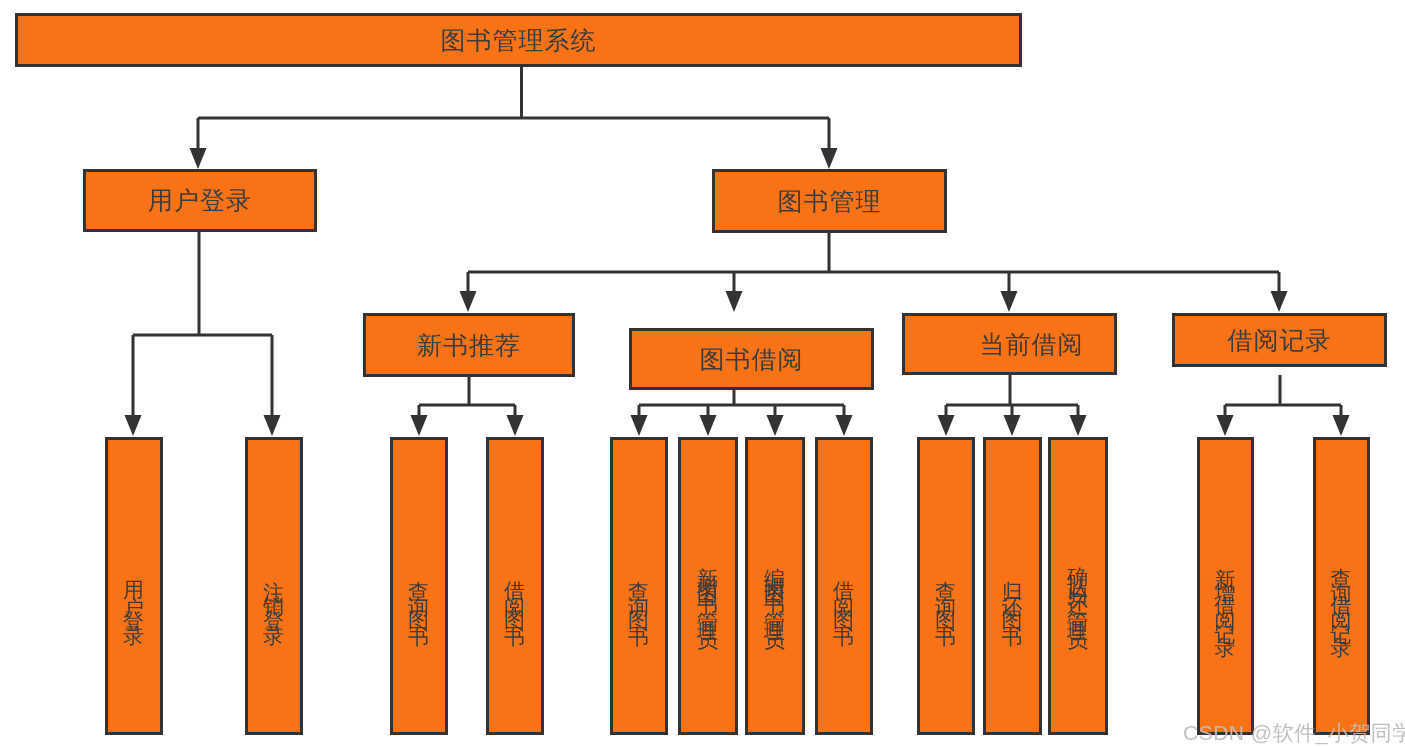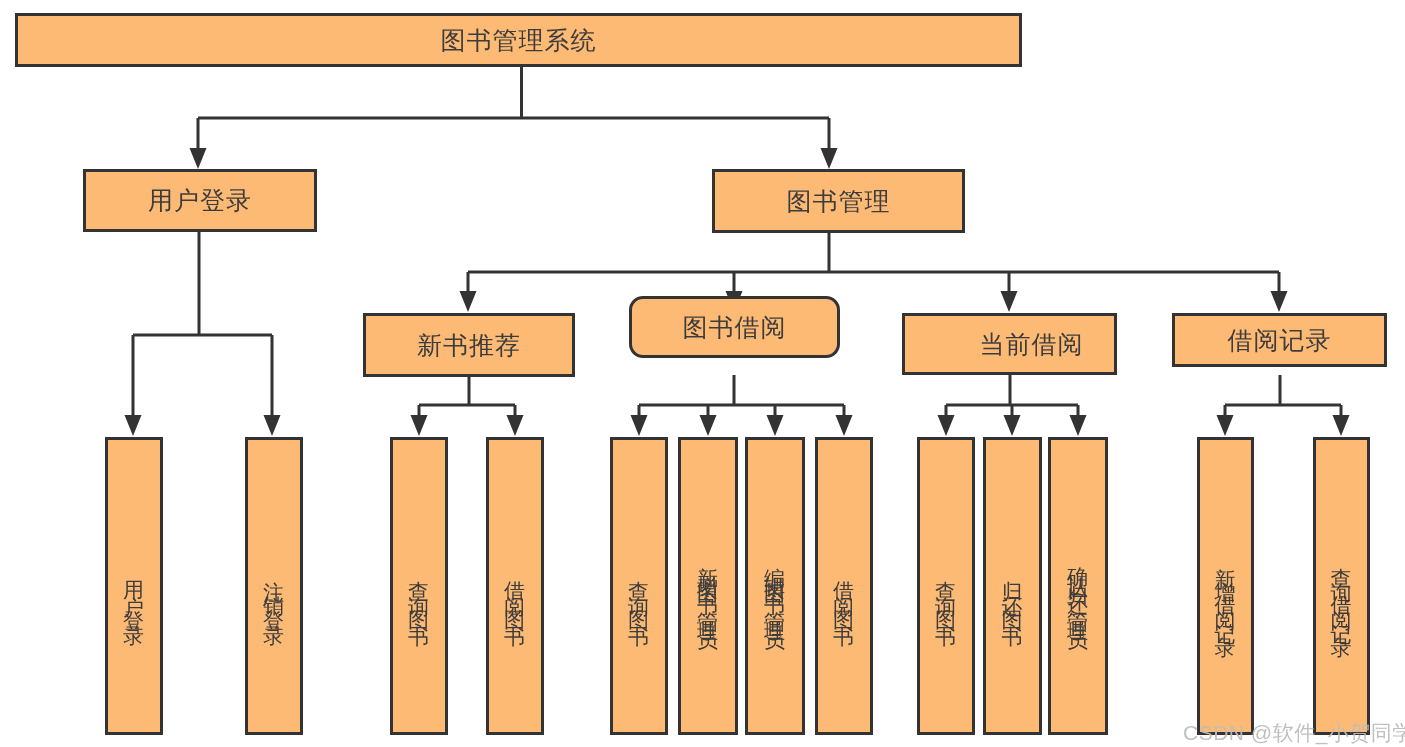--- a/index.html
+++ b/index.html
@@ -8,21 +8,21 @@
     width: 1405px; height: 747px;
     background: #ffffff;
     font-family: "Liberation Sans", sans-serif;
     position: relative; overflow: hidden;
   }
   #stage { position: absolute; left: 0; top: 0; width: 1405px; height: 747px; }
   .connectors { position: absolute; left: 0; top: 0; }
 
   .node {
     position: absolute;
-    background: #fdba74;
+    background: #f97316;
     border: 3px solid #333333;
     color: #3c3c3c;
     display: flex; align-items: center; justify-content: center;
     text-align: center;
   }
   
   .nh { font-size: 25px; letter-spacing: 1px; }
   
   .nv {
     writing-mode: vertical-rl;
@@ -30,23 +30,23 @@
     font-size: 21px;
     line-height: 1;
   }
   .v4 { letter-spacing: 15px; padding-top: 15px; }
   .v6 { letter-spacing: 14px; padding-top: 14px; }
   .v9 { letter-spacing: 9px;  padding-top: 9px;  }
 
   
   .n-root       { left: 15px;   top: 13px;  width: 1007px; height: 54px; }
   .n-user-login { left: 83px;   top: 169px; width: 234px;  height: 63px; }
-  .n-book-mgmt  { left: 712px;  top: 169px; width: 253px;  height: 64px; }
+  .n-book-mgmt  { left: 712px;  top: 169px; width: 235px;  height: 64px; }
   .n-new-rec    { left: 363px;  top: 313px; width: 212px;  height: 64px; }
-  .n-book-bor   { left: 629px;  top: 296px; width: 211px;  height: 62px; border-radius: 14px; }
+  .n-book-bor   { left: 629px;  top: 328px; width: 245px;  height: 62px; }
   .n-cur-bor    { left: 902px;  top: 313px; width: 215px;  height: 62px; padding-left: 44px; }
   .n-bor-rec    { left: 1172px; top: 313px; width: 215px;  height: 54px; }
 
   .leaf { top: 437px; height: 298px; }
   .n-ul1 { left: 105px;  width: 58px; }
   .n-ul2 { left: 245px;  width: 58px; }
   .n-nb1 { left: 390px;  width: 58px; }
   .n-nb2 { left: 486px;  width: 58px; }
   .n-bb1 { left: 610px;  width: 58px; }
   .n-bb2 { left: 678px;  width: 60px; }

